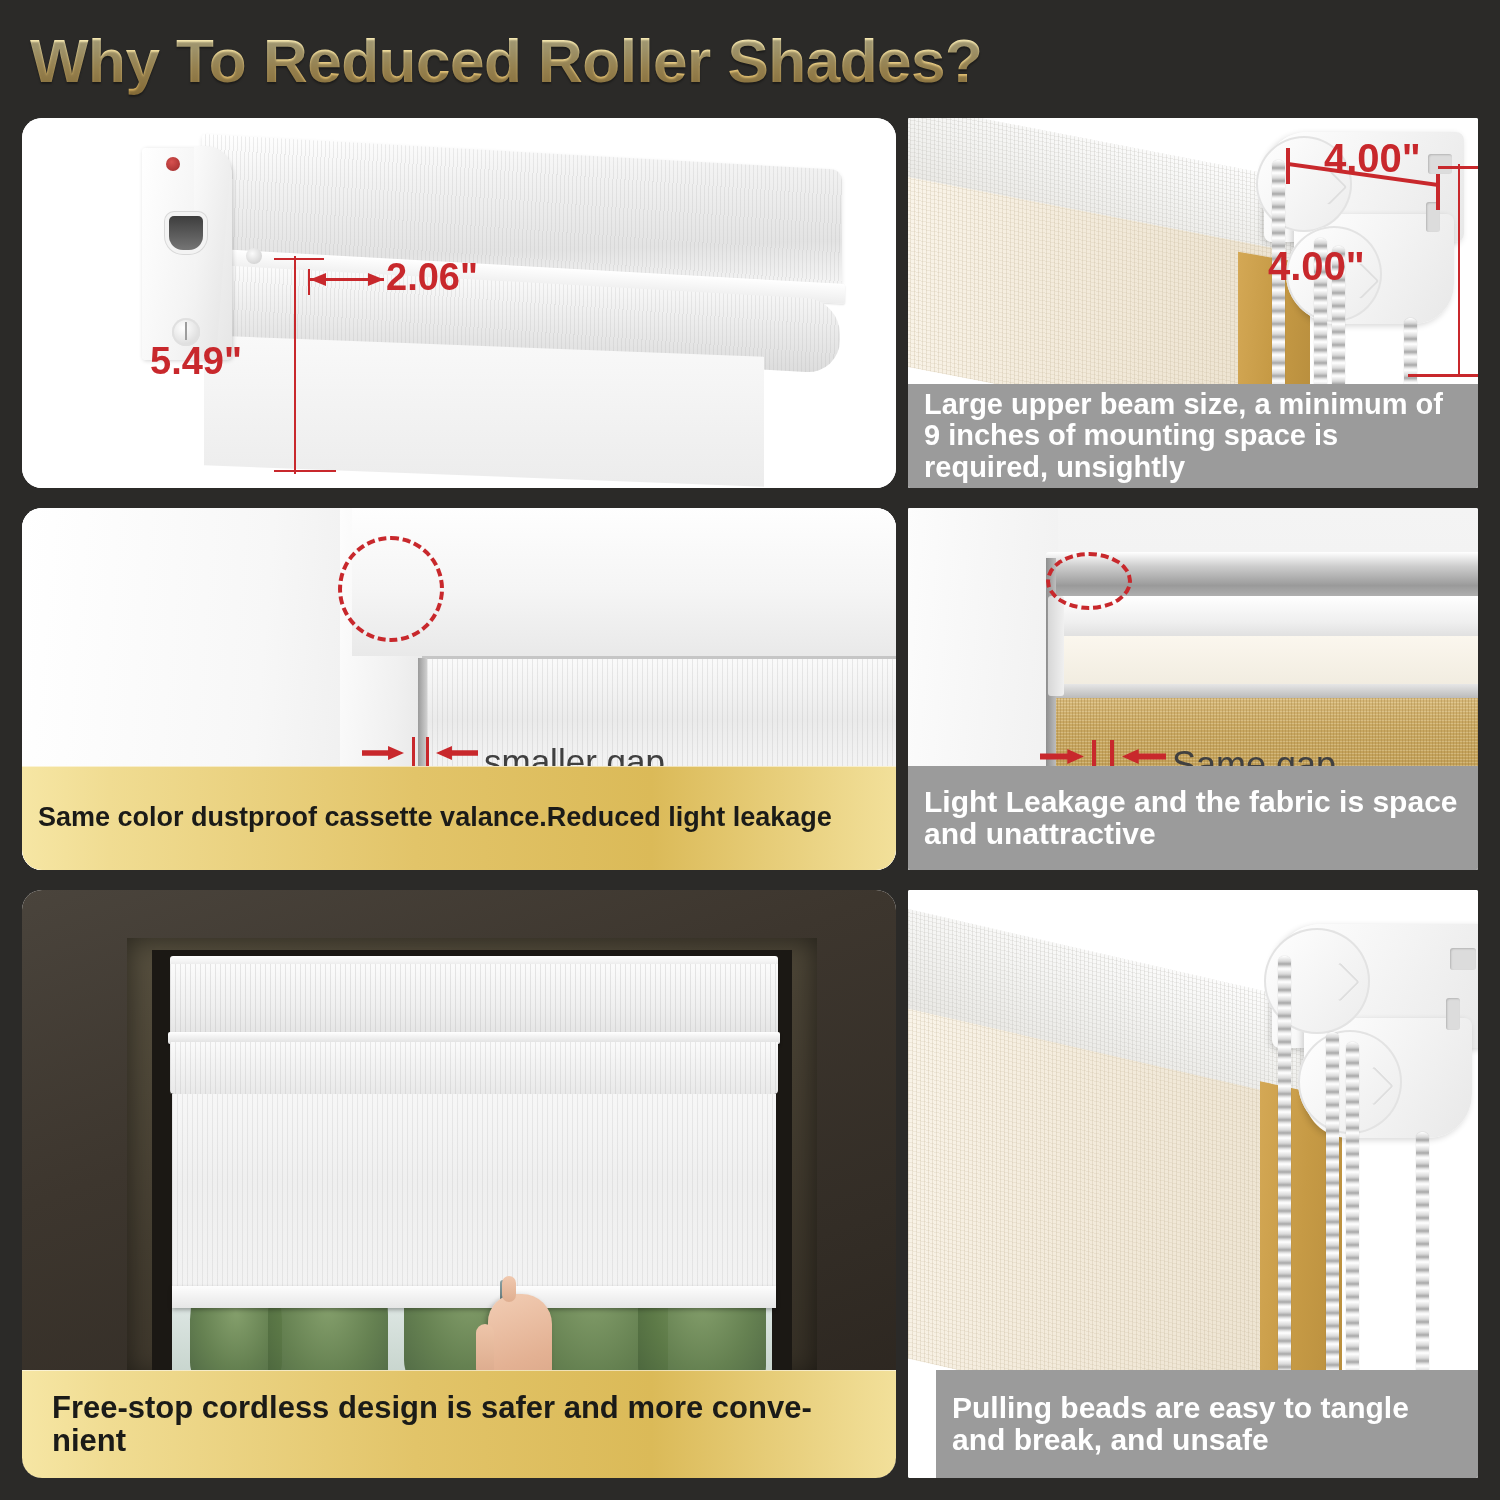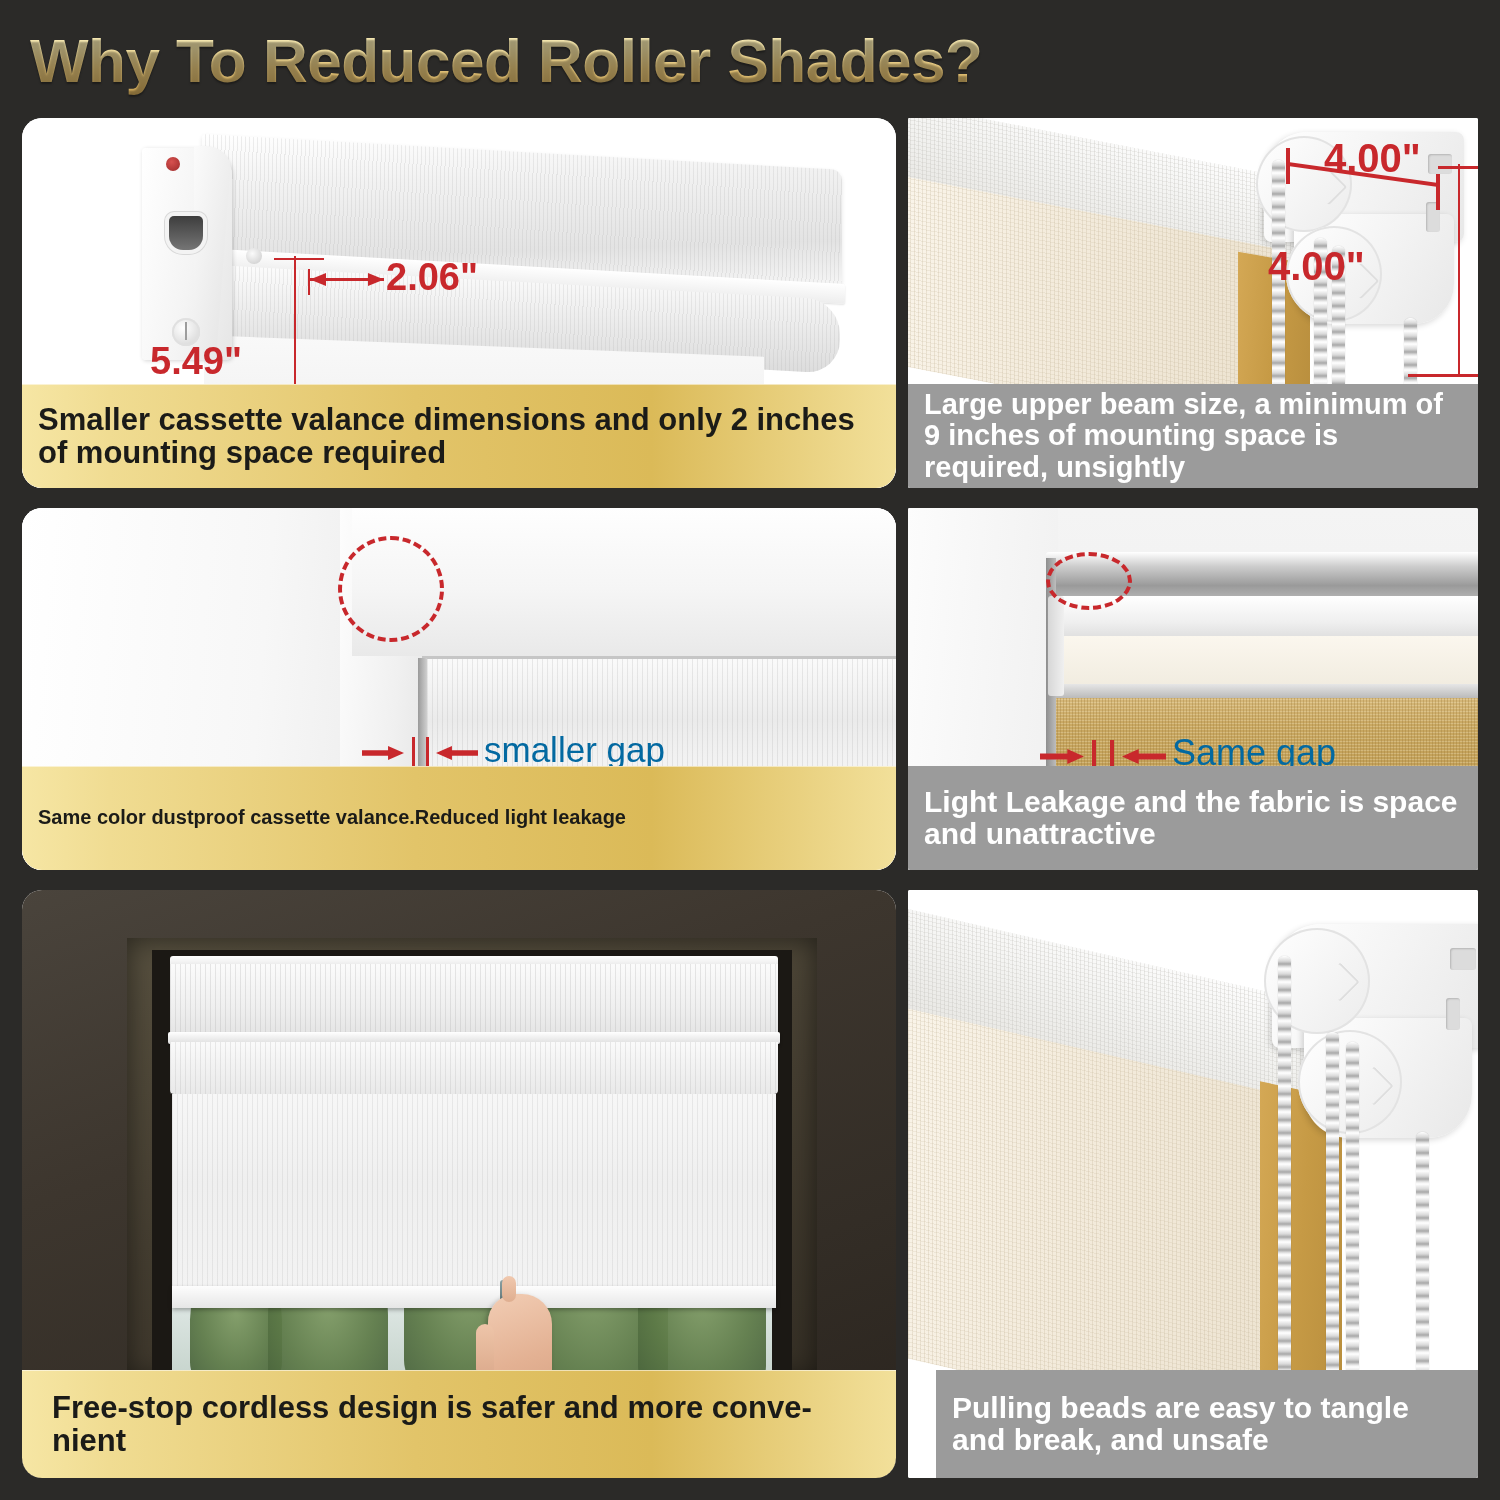--- a/index.html
+++ b/index.html
@@ -53,29 +53,29 @@
   }
   .cap.gray{
     background:#9b9b9b; color:#ffffff;
   }
   .cap-text{ font-weight:bold; line-height:1.08; }
   .cap.gold .cap-text{ font-size:30px; }
   .cap.gray .cap-text{ font-size:30px; }
 
   #p1 .cap{ height:104px; } #p1 .cap-text{ font-size:31px; }
   #p2 .cap{ height:104px; } #p2 .cap-text{ font-size:29px; }
-  #p3 .cap{ height:104px; } #p3 .cap-text{ font-size:20px; }
+  #p3 .cap{ height:104px; } #p3 .cap-text{ font-size:27px; }
   #p4 .cap{ height:104px; } #p4 .cap-text{ font-size:30px; }
   #p5 .cap{ height:108px;padding-left:30px; } #p5 .cap-text{ font-size:31px; }
   #p6 .cap{ height:108px;margin-left:28px; } #p6 .cap-text{ font-size:30px; }
 
   
   .dim{ position:absolute; color:#c8282c; font-weight:bold; white-space:nowrap; }
   .dimline{ position:absolute; background:#c8282c; }
-  .anno{ position:absolute; color:#0369a1; white-space:nowrap; }
+  .anno{ position:absolute; color:#404040; white-space:nowrap;margin-top:12px; }
 
   
   .p1-bg{ position:absolute; inset:0; background:#ffffff; }
   .p1-valance{
     position:absolute; left:120px; top:30px; width:700px; height:215px;
   }
   .v-body{
     position:absolute; left:60px; top:4px; width:640px; height:120px;
     background:linear-gradient(175deg,#ffffff 0%,#f2f2f2 30%,#e3e3e3 72%,#f7f7f7 100%);
     transform:skewY(3.2deg);
@@ -402,23 +402,20 @@
     <div class="dimline" style="left:286px;top:151px;width:2px;height:26px;"></div>
     <div class="dimline" style="left:288px;top:160px;width:74px;height:3px;"></div>
     <div class="dimline" style="left:288px;top:155px;width:16px;height:13px;clip-path:polygon(0 50%,100% 0,100% 100%);"></div>
     <div class="dimline" style="left:346px;top:155px;width:16px;height:13px;clip-path:polygon(100% 50%,0 0,0 100%);"></div>
     <div class="dim" style="left:364px;top:138px;font-size:38px;">2.06"</div>
 
     <div class="dimline" style="left:272px;top:138px;width:2px;height:218px;"></div>
     <div class="dimline" style="left:252px;top:140px;width:50px;height:2px;"></div>
     <div class="dimline" style="left:252px;top:352px;width:62px;height:2px;"></div>
     <div class="dim" style="left:128px;top:222px;font-size:38px;">5.49"</div>
-  </div>
-  <div class="cap gold">
-    <div class="cap-text">Smaller cassette valance dimensions and only 2 inches of mounting space required</div>
   </div>
 </div>
 
 <div class="panel right" id="p2">
   <div class="photo">
     <div class="rs-wrap">
 
       <div class="rs-top" style="left:-30px;top:22px;width:430px;height:96px;transform:skewY(11deg);border-radius:4px;"></div>
       <div class="rs-face" style="left:-30px;top:92px;width:400px;height:190px;transform:skewY(11deg);"></div>
       <div class="rs-back" style="left:330px;top:140px;width:72px;height:150px;transform:skewY(10deg);"></div>

